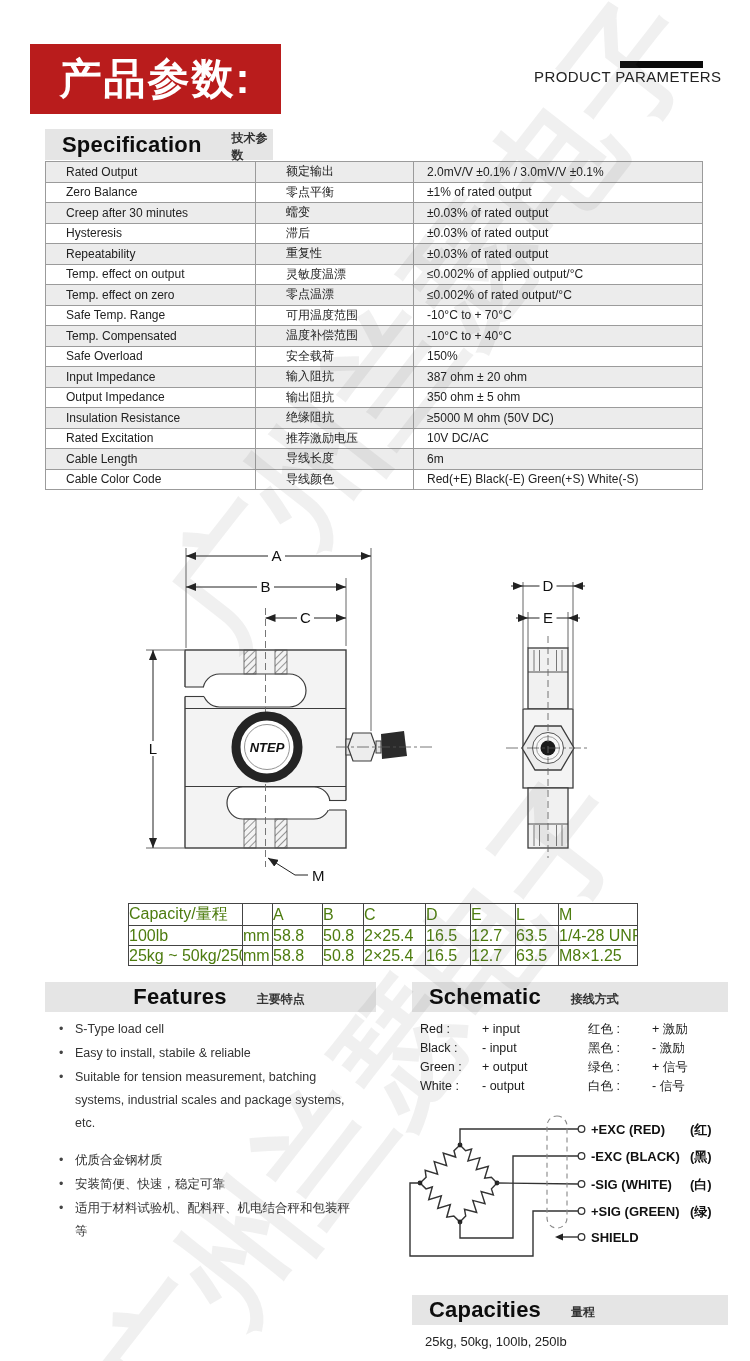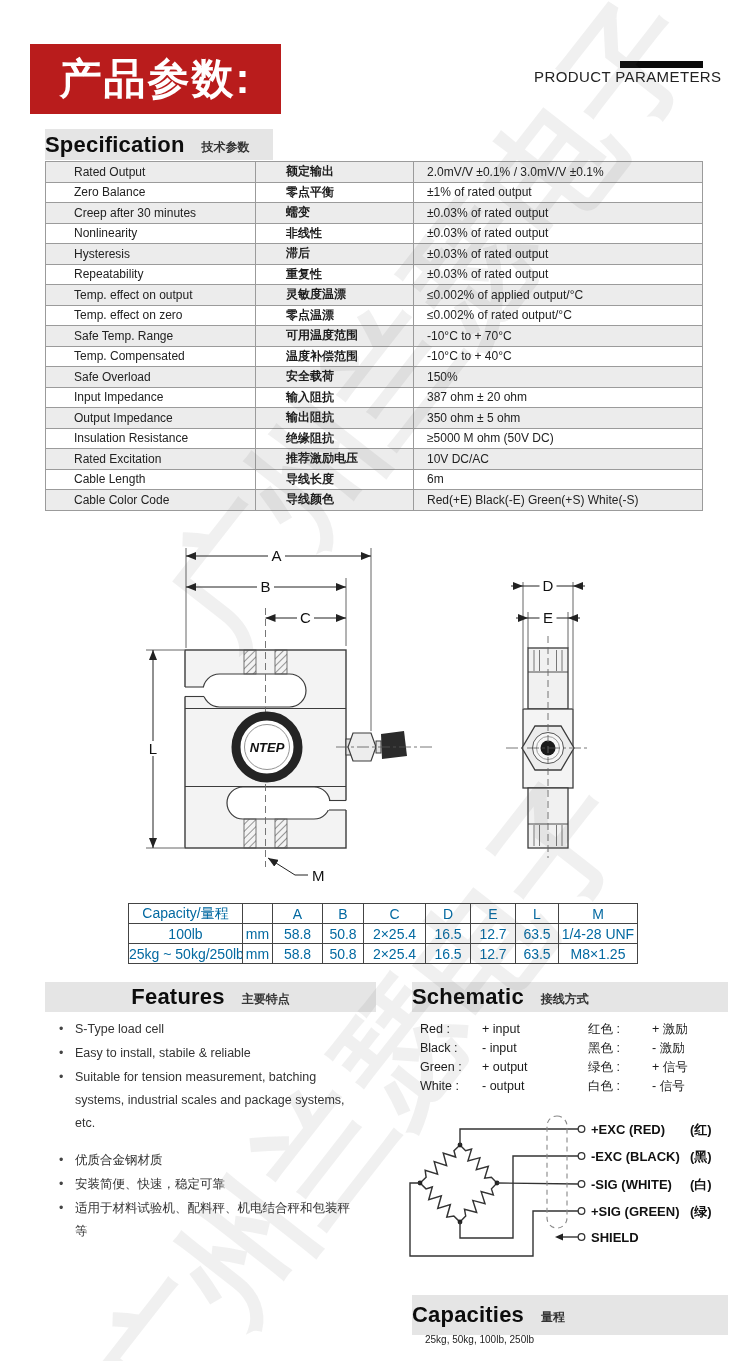--- a/index.html
+++ b/index.html
@@ -9,42 +9,42 @@
   
   .wm{position:absolute;z-index:3;pointer-events:none;white-space:nowrap;
       font-size:128px;font-weight:bold;color:rgba(90,90,90,0.09);
       transform:rotate(-52deg);transform-origin:0 0;}
   
   .eyebrow{font-size:15px;letter-spacing:0.4px;color:#222;margin-top:28px;}
   .title-bar{background:#0a0a0a;}
   .banner{background:#b91c1c;color:#fff;font-size:42px;font-weight:bold;
           display:flex;align-items:center;justify-content:center;letter-spacing:2px;}
   
-  .strip{background:#e5e5e5;display:flex;align-items:center;gap:17px;box-sizing:border-box;}
+  .strip{background:#e5e5e5;display:flex;align-items:center;padding-left:17px;gap:30px;box-sizing:border-box;}
   .strip .h{font-size:22px;font-weight:bold;color:#0d0d0d;letter-spacing:0.2px;}
   .strip .sub{font-size:12px;font-weight:bold;color:#333;margin-top:5px;}
   
   .spec-table{border-collapse:collapse;table-layout:fixed;width:657px;font-size:12px;color:#222;
               border:1.5px solid #666;}
   .spec-table td{border:1px solid #9b9b9b;height:19.5px;padding:0 0 0 13px;overflow:hidden;white-space:nowrap;}
   .spec-table tr:nth-child(odd){background:#ececec;}
-  .spec-table td.c1{padding-left:28px;margin-top:18px;}
-  .spec-table td.c2{padding-left:30px;font-weight:bold;color:#1c1c1c;}
-  
-  .dim-table{border-collapse:collapse;table-layout:fixed;width:509px;font-size:14px;color:#0369a1;
-             text-align:center;border:1.5px solid #222;}
+  .spec-table td.c1{padding-left:20px;margin-top:18px;}
+  .spec-table td.c2{padding-left:30px;font-weight:normal;color:#1c1c1c;}
+  
+  .dim-table{border-collapse:collapse;table-layout:fixed;width:509px;font-size:16px;color:#4d7c0f;
+             text-align:left;border:1.5px solid #222;}
   .dim-table th,.dim-table td{border:1px solid #444;height:19px;padding:0;font-weight:normal;overflow:hidden;white-space:nowrap;}
   
   .bullets{list-style:none;margin:0;padding:0;width:302px;font-size:12.5px;color:#333;line-height:23px;}
   .bullets li{position:relative;padding-left:19px;margin-bottom:1px;}
   .bullets li::before{content:"\2022";position:absolute;left:3px;top:0;color:#444;}
   
   .wiring{display:grid;grid-template-columns:62px 106px 64px auto;font-size:12.5px;
           color:#1a1a1a;line-height:19px;}
-  .cap-line{font-size:10px;color:#222;}
+  .cap-line{font-size:13px;color:#222;}
   svg text{font-family:"Liberation Sans",sans-serif;}
   .dimlab{font-size:15px;fill:#111;}
   .rz{stroke:#333;fill:none;stroke-width:1.4;}
 </style>
 </head>
 <body>
 
 <div id="page">
 
   <div class="wm" style="left:130px;top:570px;">广州兰瑟电子</div>
@@ -73,25 +73,20 @@
           <td class="c3">2.0mV/V ±0.1%  /  3.0mV/V ±0.1%</td>
         </tr>
       <tr>
           <td class="c1">Zero Balance</td>
           <td class="c2">零点平衡</td>
           <td class="c3">±1% of rated output</td>
         </tr>
       <tr>
           <td class="c1">Creep after 30 minutes</td>
           <td class="c2">蠕变</td>
-          <td class="c3">±0.03% of rated output</td>
-        </tr>
-      <tr>
-          <td class="c1">Nonlinearity</td>
-          <td class="c2">非线性</td>
           <td class="c3">±0.03% of rated output</td>
         </tr>
       <tr>
           <td class="c1">Hysteresis</td>
           <td class="c2">滞后</td>
           <td class="c3">±0.03% of rated output</td>
         </tr>
       <tr>
           <td class="c1">Repeatability</td>
           <td class="c2">重复性</td>
@@ -416,19 +411,19 @@
       <text x="591" y="1160.5">-EXC (BLACK)</text>
       <text x="690" y="1160.5">(黑)</text>
       <text x="591" y="1188.5">-SIG (WHITE)</text>
       <text x="690" y="1188.5">(白)</text>
       <text x="591" y="1215.5">+SIG (GREEN)</text>
       <text x="690" y="1215.5">(绿)</text>
       <text x="591" y="1241.5">SHIELD</text>
     </g>
   </svg>
 
-  <div class="abs strip" style="left:412px;top:1295px;width:316px;height:40px;">
+  <div class="abs strip" style="left:412px;top:1295px;width:316px;height:30px;">
     <span class="h">Capacities</span>
     <span class="sub">量程</span>
   </div>
   <div class="abs cap-line" style="left:425px;top:1334px;">25kg, 50kg, 100lb, 250lb</div>
 
 </div>
 
 </body></html>

